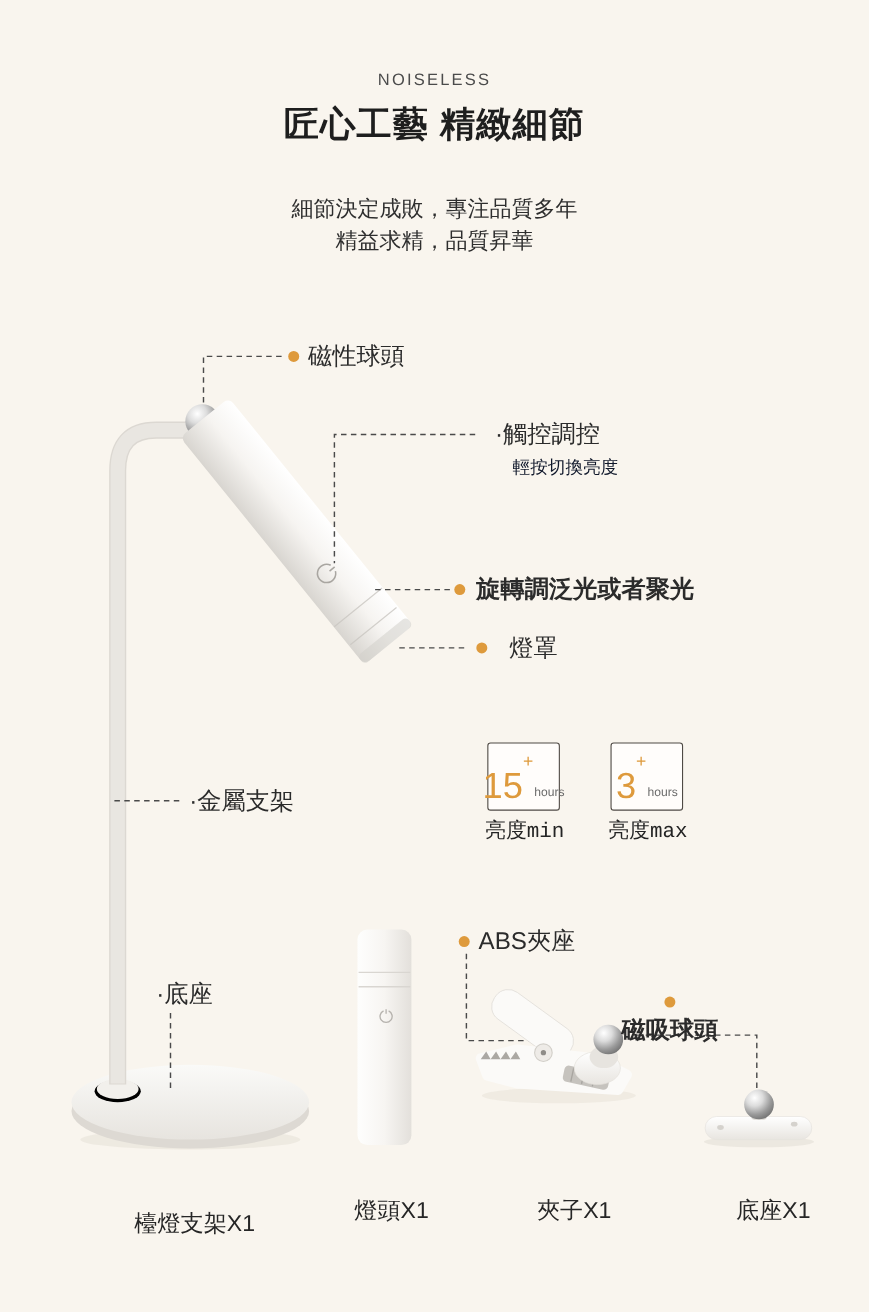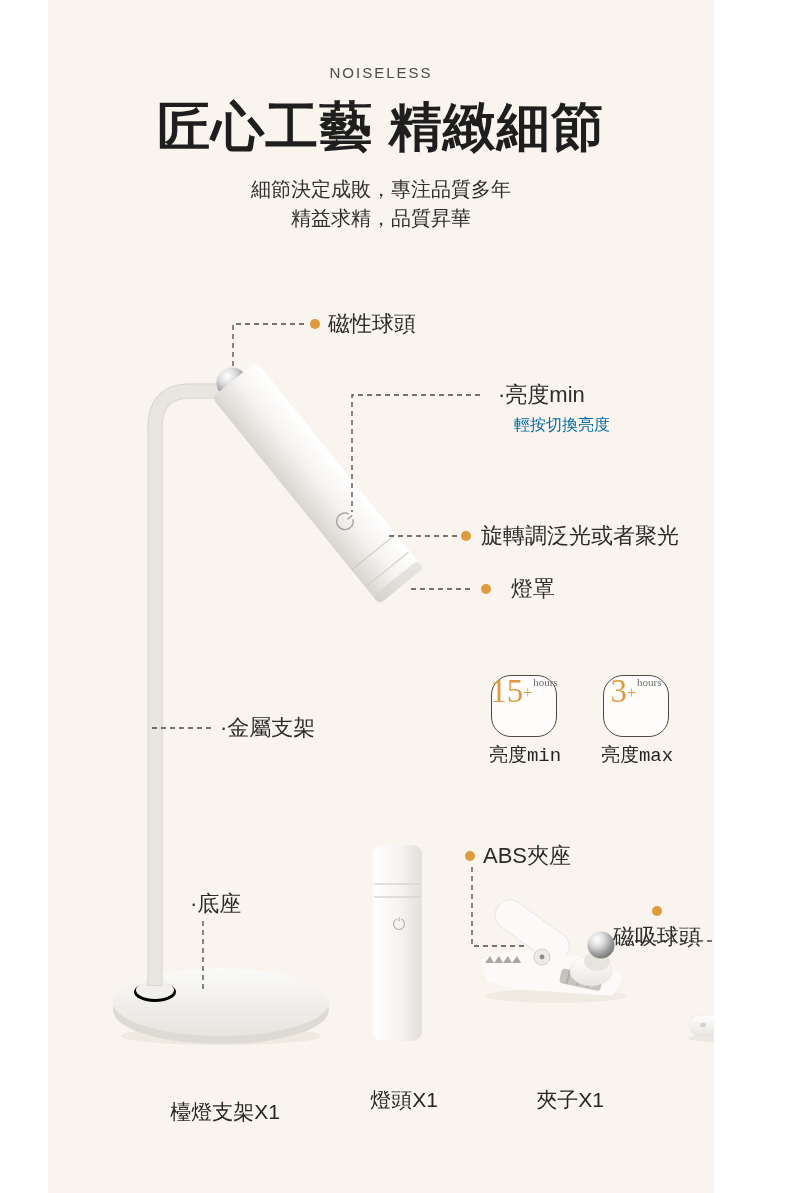--- a/index.html
+++ b/index.html
@@ -1,41 +1,40 @@
 <!DOCTYPE html>
 <html><head>
 <meta charset="utf-8">
 <style>
   html,body{margin:0;padding:0;}
   .canvas{
     position:relative;
-    width:666px;height:1193px;
+    width:790px;height:1193px;
     background:#f9f5ee;
     font-family:"Liberation Sans", sans-serif;
     color:#2b2b2b;
     overflow:hidden;
-    margin-left:48px;
   }
   .abs{position:absolute;}
   .center{left:50%;transform:translateX(-50%);white-space:nowrap;}
   .eyebrow{top:64px;font-size:15px;letter-spacing:2px;color:#4b4b4b;}
-  .title{top:92px;font-size:53px;font-weight:700;color:#1e1e1e;letter-spacing:1px;text-align:right;}
+  .title{top:92px;font-size:32px;font-weight:700;color:#1e1e1e;letter-spacing:1px;text-align:right;}
   .sub1{top:176px;font-size:20px;color:#2e2e2e;}
   .sub2{top:205px;font-size:20px;color:#2e2e2e;}
   .art{position:absolute;left:0;top:0;z-index:1;}
   .label{z-index:2;display:flex;align-items:center;white-space:nowrap;
          font-size:22px;color:#2b2b2b;line-height:1;}
   .dot{width:10px;height:10px;border-radius:50%;background:#de9a3c;flex:0 0 auto;}
-  .gap8{gap:8px;}.gap7{gap:20px;}.gap10{gap:10px;}
-  .small-note{z-index:2;font-size:16px;color:#0369a1;white-space:nowrap;}
+  .gap8{gap:8px;}.gap7{gap:20px;}.gap10{gap:10px;font-weight:bold;}
+  .small-note{z-index:2;font-size:16px;color:#0f172a;white-space:nowrap;}
   .badge{
     z-index:2;width:66px;height:62px;background:#fffdfb;
-    border:1.4px solid #4f4a45;border-radius:20px;
-    display:flex;align-items:flex-start;justify-content:center;
-    padding:0 4px;box-sizing:border-box;font-family:Liberation Serif, serif;
+    border:1.4px solid #4f4a45;border-radius:3px;
+    display:flex;align-items:flex-end;justify-content:center;
+    padding:0 4px;box-sizing:border-box;
   }
   .badge .num{font-size:33px;color:#de9a3c;line-height:.95;margin-bottom:7px;}
   .badge .plus{font-size:16px;color:#de9a3c;align-self:flex-start;margin-top:9px;line-height:1;}
   .badge .unit{font-size:11px;color:#6b6b6b;margin-bottom:9px;margin-left:1px;}
   .badge-caption{z-index:2;font-size:19px;color:#242424;transform:translateX(-50%);white-space:nowrap;font-family:Liberation Mono, monospace;}
   .part-caption{z-index:2;font-size:21px;color:#262626;transform:translateX(-50%);white-space:nowrap;}
 </style>
 </head>
 <body>
 
@@ -152,21 +151,21 @@
       <circle cx="690" cy="1004" r="13.5" fill="url(#chrome)"></circle>
     </g>
   </svg>
 
   <div class="abs label gap8" style="left:262px;top:313px;font-family:Liberation Serif, serif;">
     <span class="dot" style="background: rgb(222, 154, 60);"></span>
     <span>磁性球頭</span>
   </div>
 
   <div class="abs label" style="left:450px;top:384px;">
-    <span>·亮度min</span>
+    <span>·觸控調控</span>
   </div>
   <div class="abs small-note" style="left:466px;top:415px;">
     <span>輕按切換亮度</span>
   </div>
 
   <div class="abs label gap10" style="left:413px;top:525px;">
     <span class="dot" style="background: rgb(222, 154, 60);"></span>
     <span>旋轉調泛光或者聚光</span>
   </div>
 

